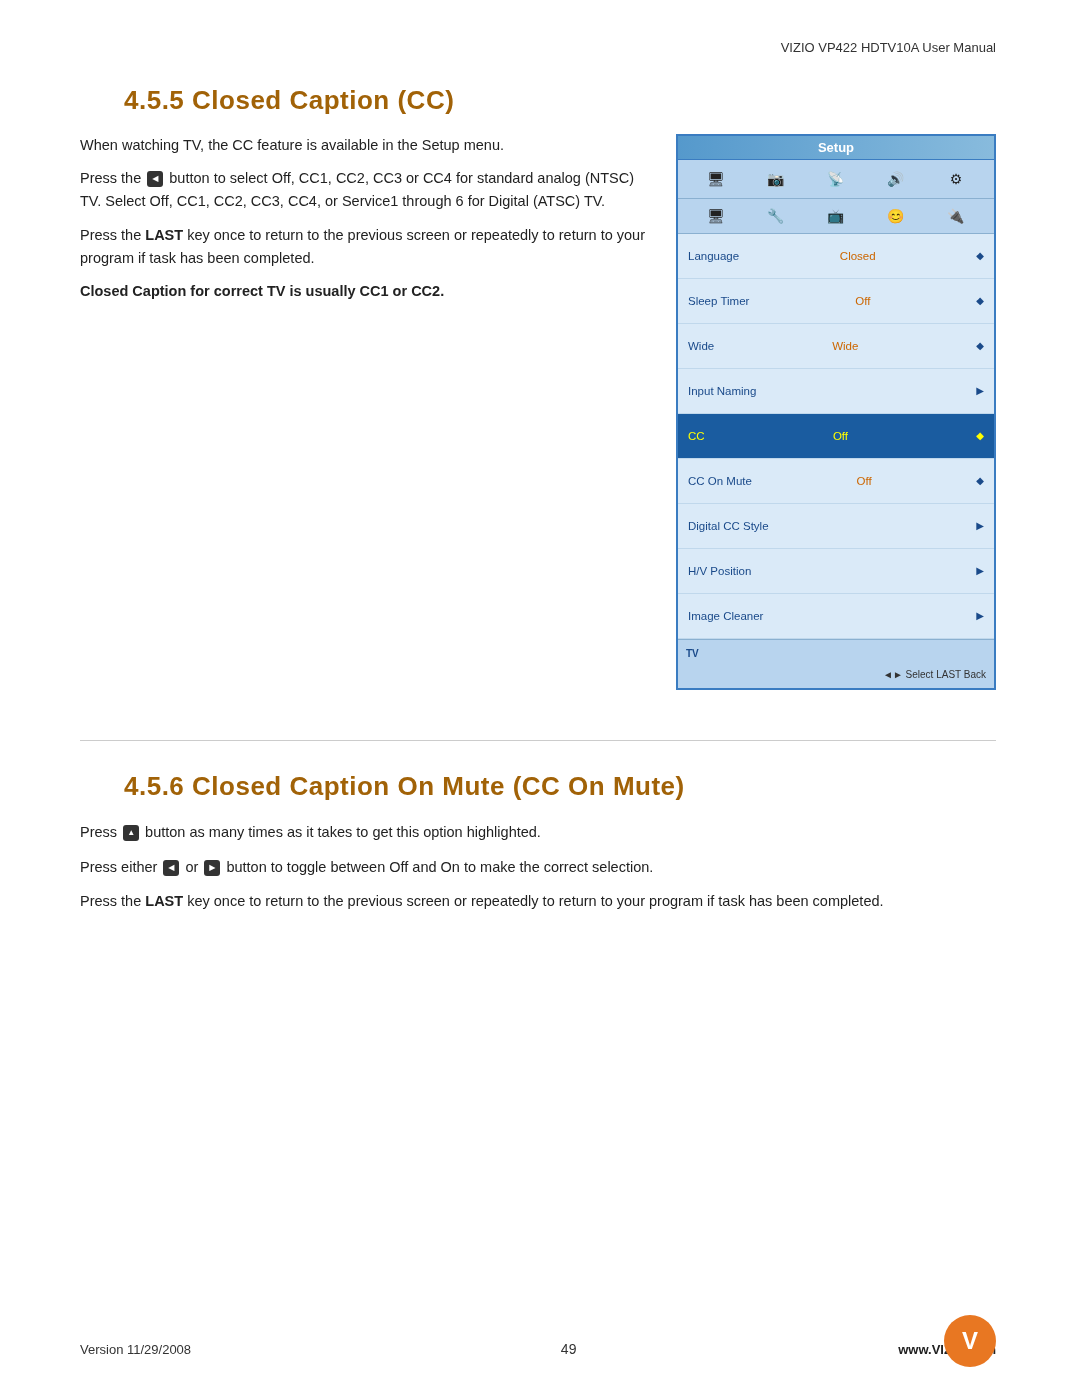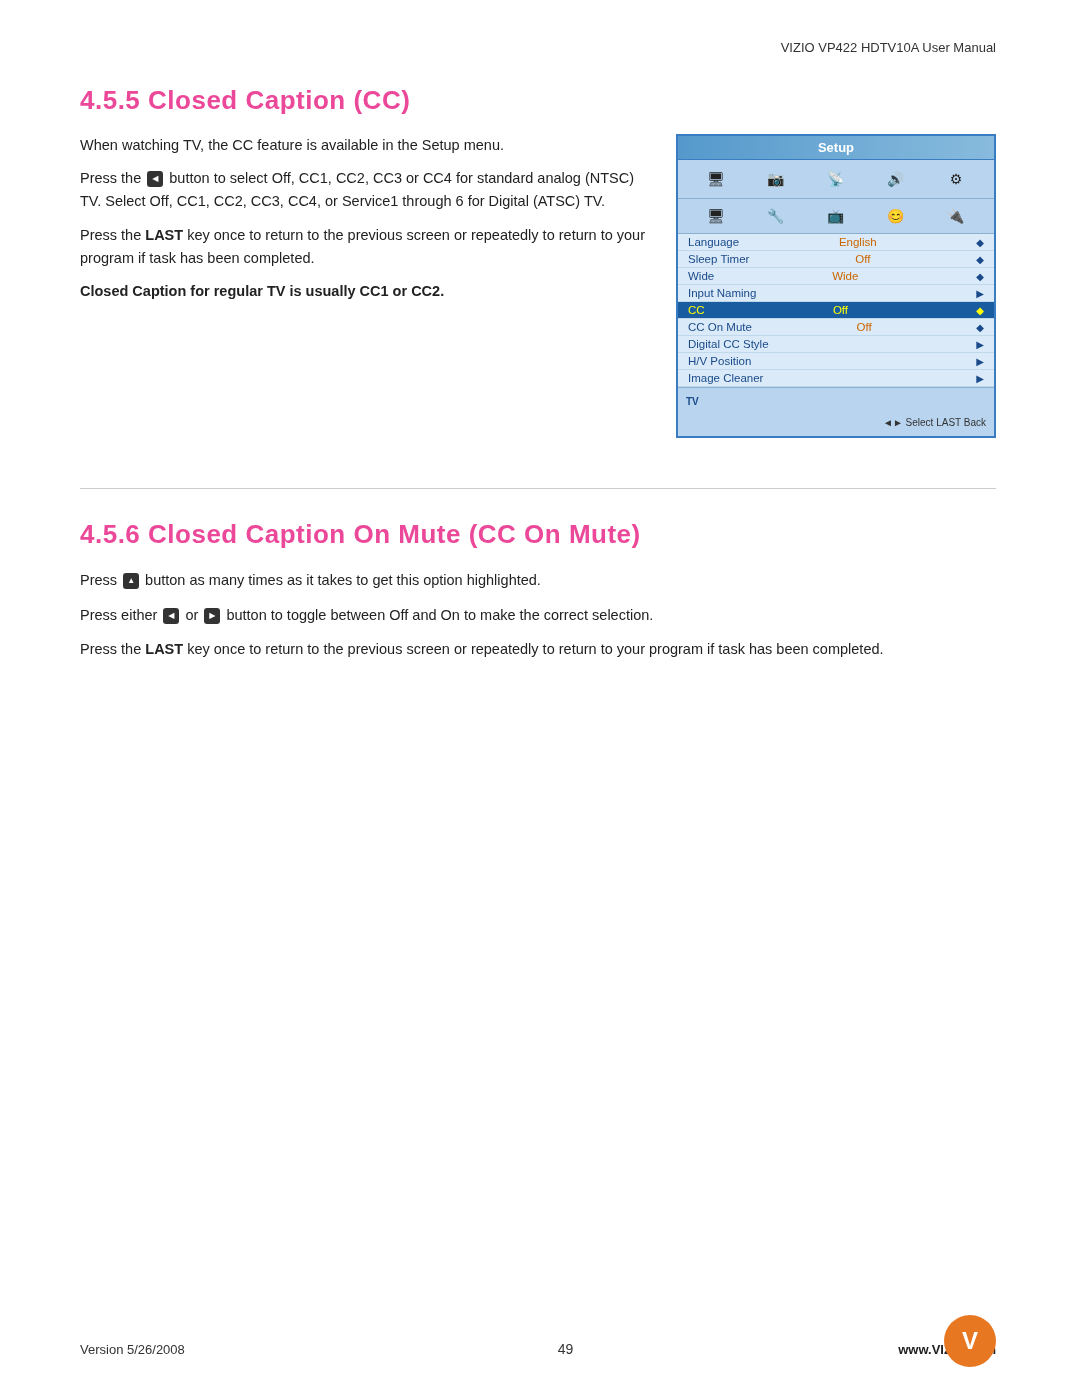--- a/index.html
+++ b/index.html
@@ -27,24 +27,25 @@
       justify-content: flex-end;
       margin-bottom: 30px;
       font-size: 13px;
       color: #333;
     }
 
     
     .section-title {
       font-size: 26px;
       font-weight: bold;
-      color: #ec4899;
+      color: #a16207;
       font-family: 'Arial Black', Arial, sans-serif;
       margin-bottom: 18px;
       letter-spacing: 0.5px;
+      margin-left: 44px;
     }
 
     
     .section-455 {
       margin-bottom: 50px;
     }
 
     .section-455-content {
       display: flex;
       gap: 30px;
@@ -111,22 +112,22 @@
       border-bottom: 1px solid #8ab0d0;
     }
 
     .tv-menu-items {
       background: #daeaf8;
     }
 
     .tv-menu-item {
       display: flex;
       justify-content: space-between;
-      align-items: flex-end;
-      padding: 2px 10px;
+      align-items: flex-start;
+      padding: 16px 10px;
       border-bottom: 1px solid #c0d8ec;
       color: #1a4a8a;
       font-size: 11.5px;
     }
 
     .tv-menu-item.highlighted {
       background: #1a5ca0;
       color: #ffff00;
     }
 
@@ -308,21 +309,21 @@
 
   <div class="section-455">
     <div class="section-title">4.5.5 Closed Caption (CC)</div>
 
     <div class="section-455-content">
 
       <div class="section-455-text">
         <p>When watching TV, the CC feature is available in the Setup menu.</p>
         <p>Press the <span class="btn-icon btn-icon-left"></span> button to select Off, CC1, CC2, CC3 or CC4 for standard analog (NTSC) TV. Select Off, CC1, CC2, CC3, CC4, or Service1 through 6 for Digital (ATSC) TV.</p>
         <p>Press the <strong>LAST</strong> key once to return to the previous screen or repeatedly to return to your program if task has been completed.</p>
-        <p class="bold-note"><strong>Closed Caption for regular TV is usually CC1 or CC2.</strong></p>
+        <p class="bold-note"><strong>Closed Caption for correct TV is usually CC1 or CC2.</strong></p>
       </div>
 
       <div class="tv-menu">
         <div class="tv-menu-title">Setup</div>
 
         <div class="tv-menu-icons">
           <div class="tv-menu-icon">🖥</div>
           <div class="tv-menu-icon">📷</div>
           <div class="tv-menu-icon">📡</div>
           <div class="tv-menu-icon">🔊</div>
@@ -333,21 +334,21 @@
           <div class="tv-menu-icon">🖥</div>
           <div class="tv-menu-icon">🔧</div>
           <div class="tv-menu-icon">📺</div>
           <div class="tv-menu-icon">😊</div>
           <div class="tv-menu-icon">🔌</div>
         </div>
 
         <div class="tv-menu-items">
           <div class="tv-menu-item">
             <span class="item-name">Language</span>
-            <span class="item-value">English</span>
+            <span class="item-value">Closed</span>
             <span class="item-arrow">◆</span>
           </div>
           <div class="tv-menu-item">
             <span class="item-name">Sleep Timer</span>
             <span class="item-value">Off</span>
             <span class="item-arrow">◆</span>
           </div>
           <div class="tv-menu-item">
             <span class="item-name">Wide</span>
             <span class="item-value">Wide</span>
@@ -399,21 +400,21 @@
     <div class="section-title">4.5.6 Closed Caption On Mute (CC On Mute)</div>
 
     <div class="section-456-text">
       <p>Press <span class="btn-icon btn-icon-up"></span> button as many times as it takes to get this option highlighted.</p>
       <p>Press either <span class="btn-icon btn-icon-left"></span> or <span class="btn-icon btn-icon-right"></span> button to toggle between Off and On to make the correct selection.</p>
       <p>Press the <strong>LAST</strong> key once to return to the previous screen or repeatedly to return to your program if task has been completed.</p>
     </div>
   </div>
 
   <div class="page-footer">
-    <span class="footer-version">Version 5/26/2008</span>
+    <span class="footer-version">Version 11/29/2008</span>
     <span class="footer-page-num">49</span>
     <div style="text-align:right; position:relative;">
       <div class="footer-website">
         <strong>www.VIZIO.com</strong>
       </div>
       <div class="footer-logo">
         <div class="vizio-logo">
           <span class="vizio-logo-v">V</span>
         </div>
       </div>

